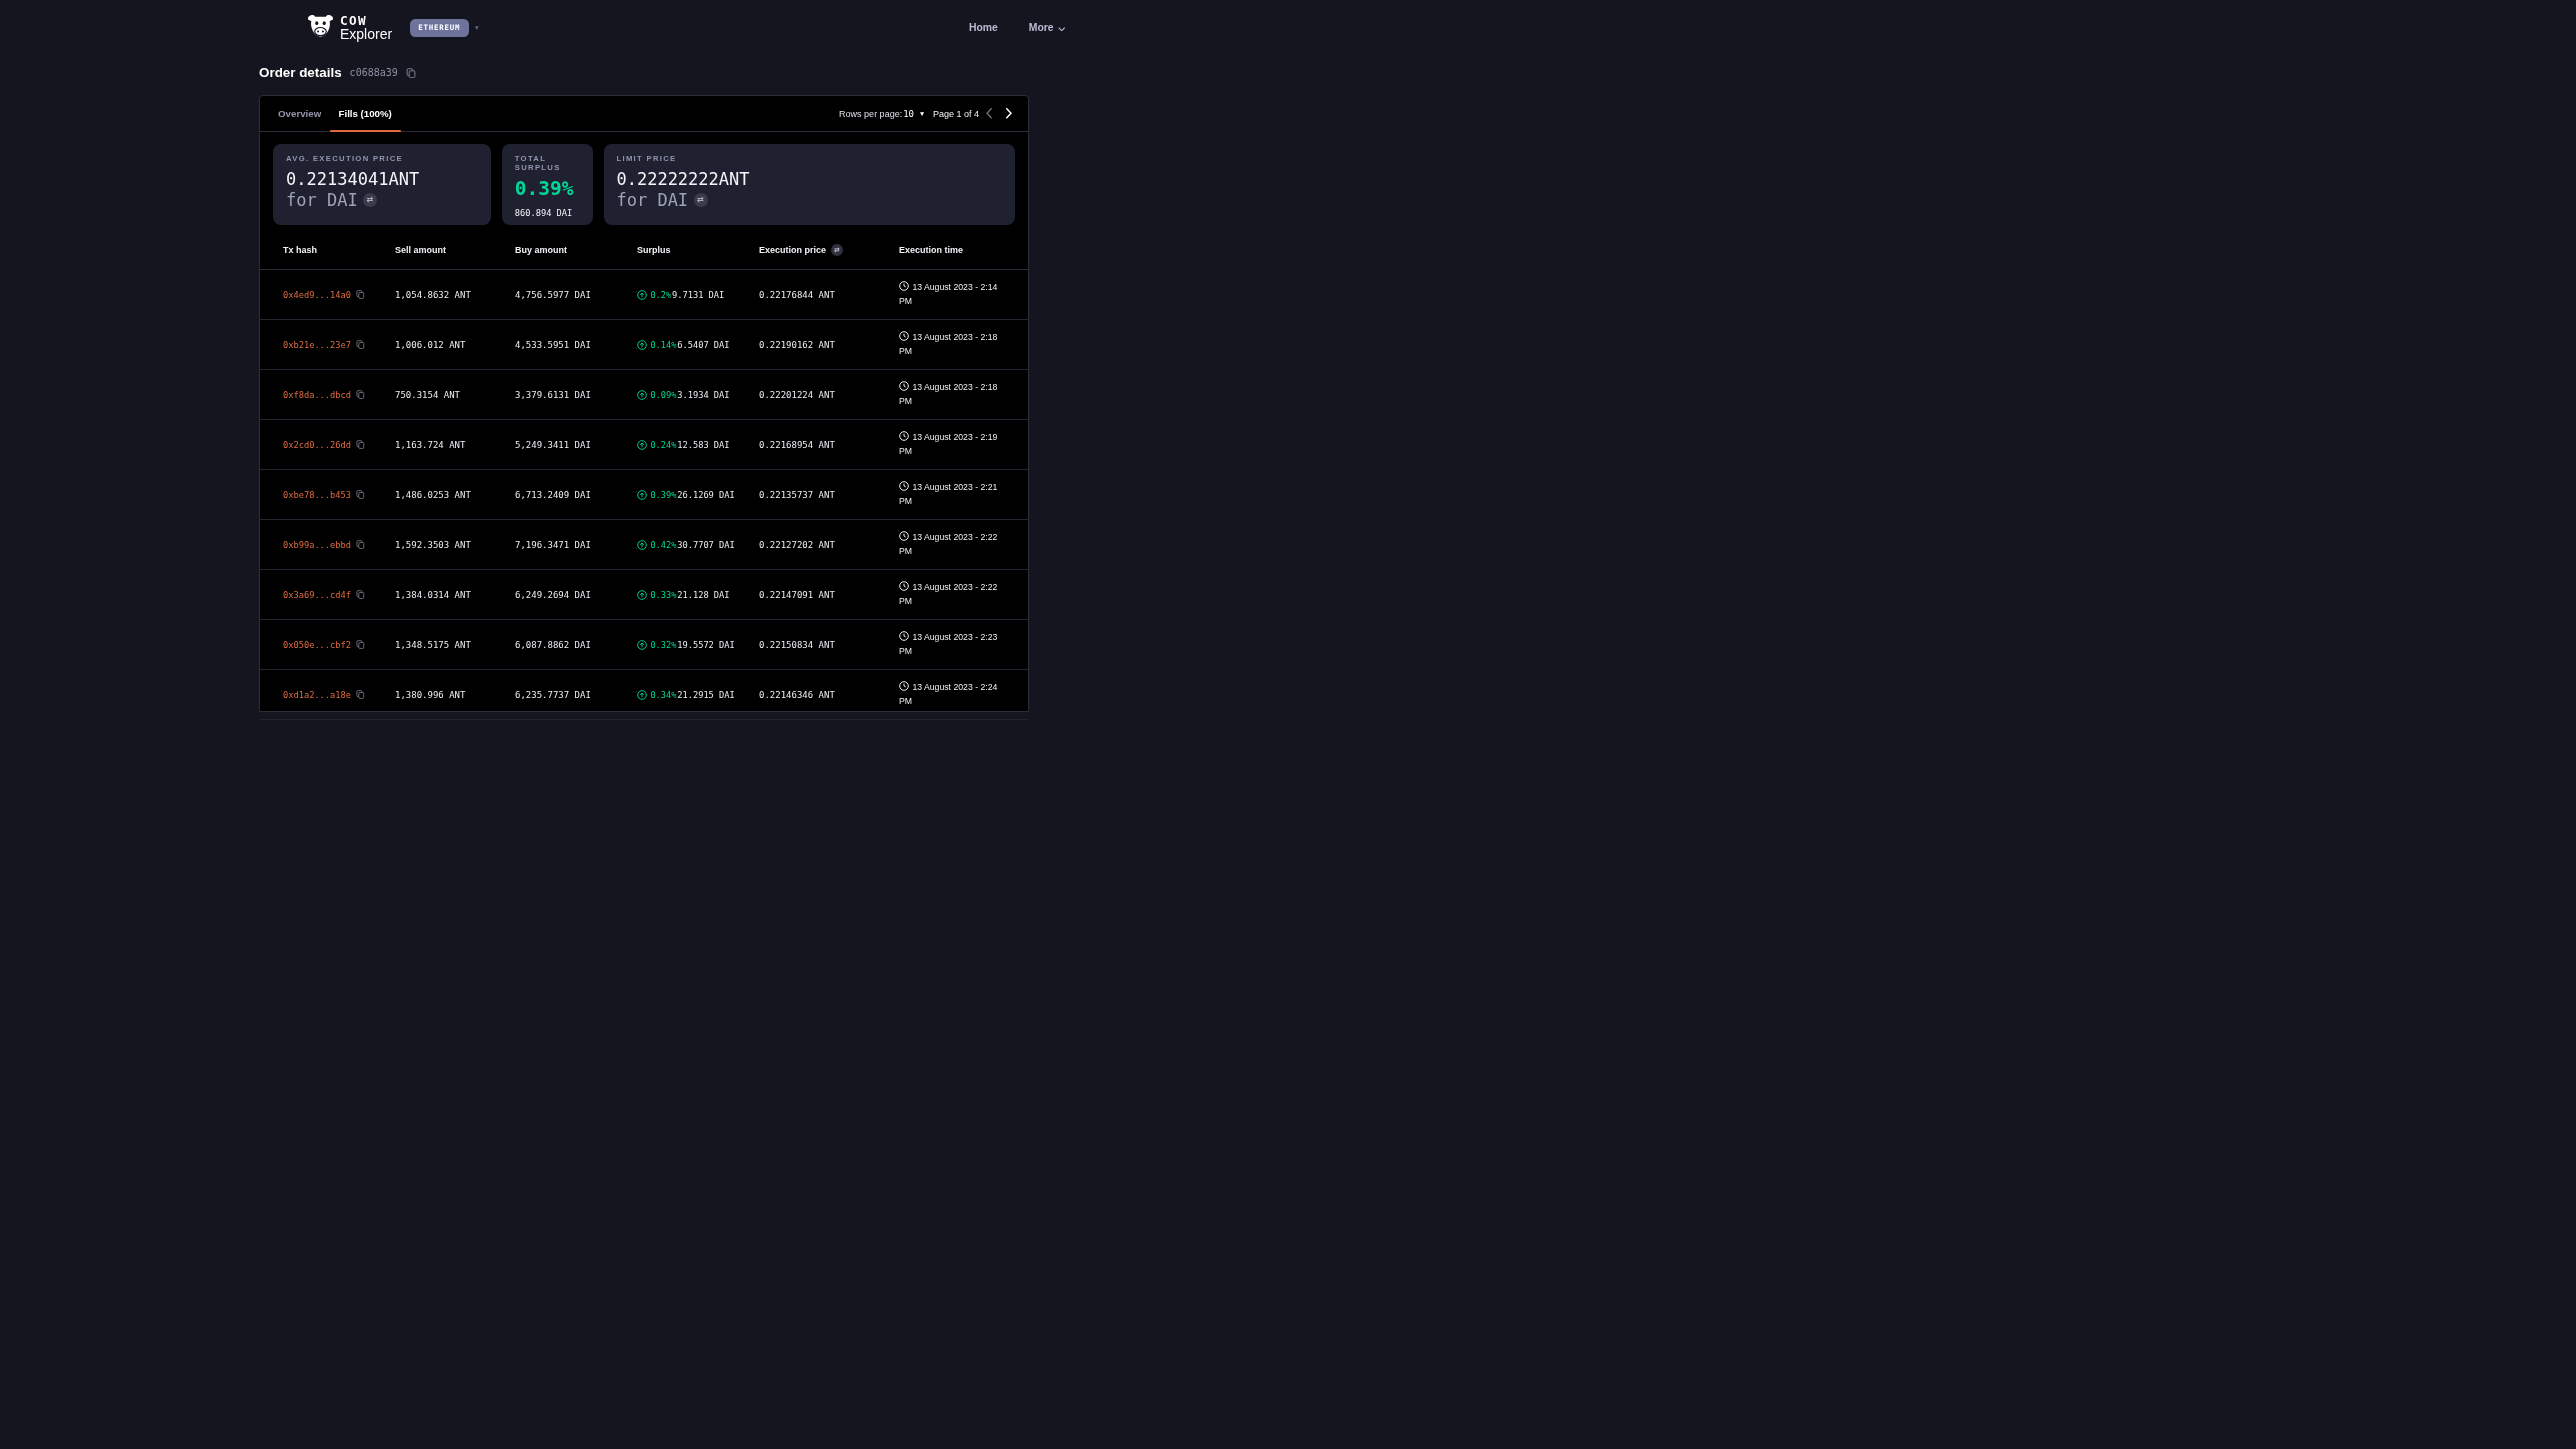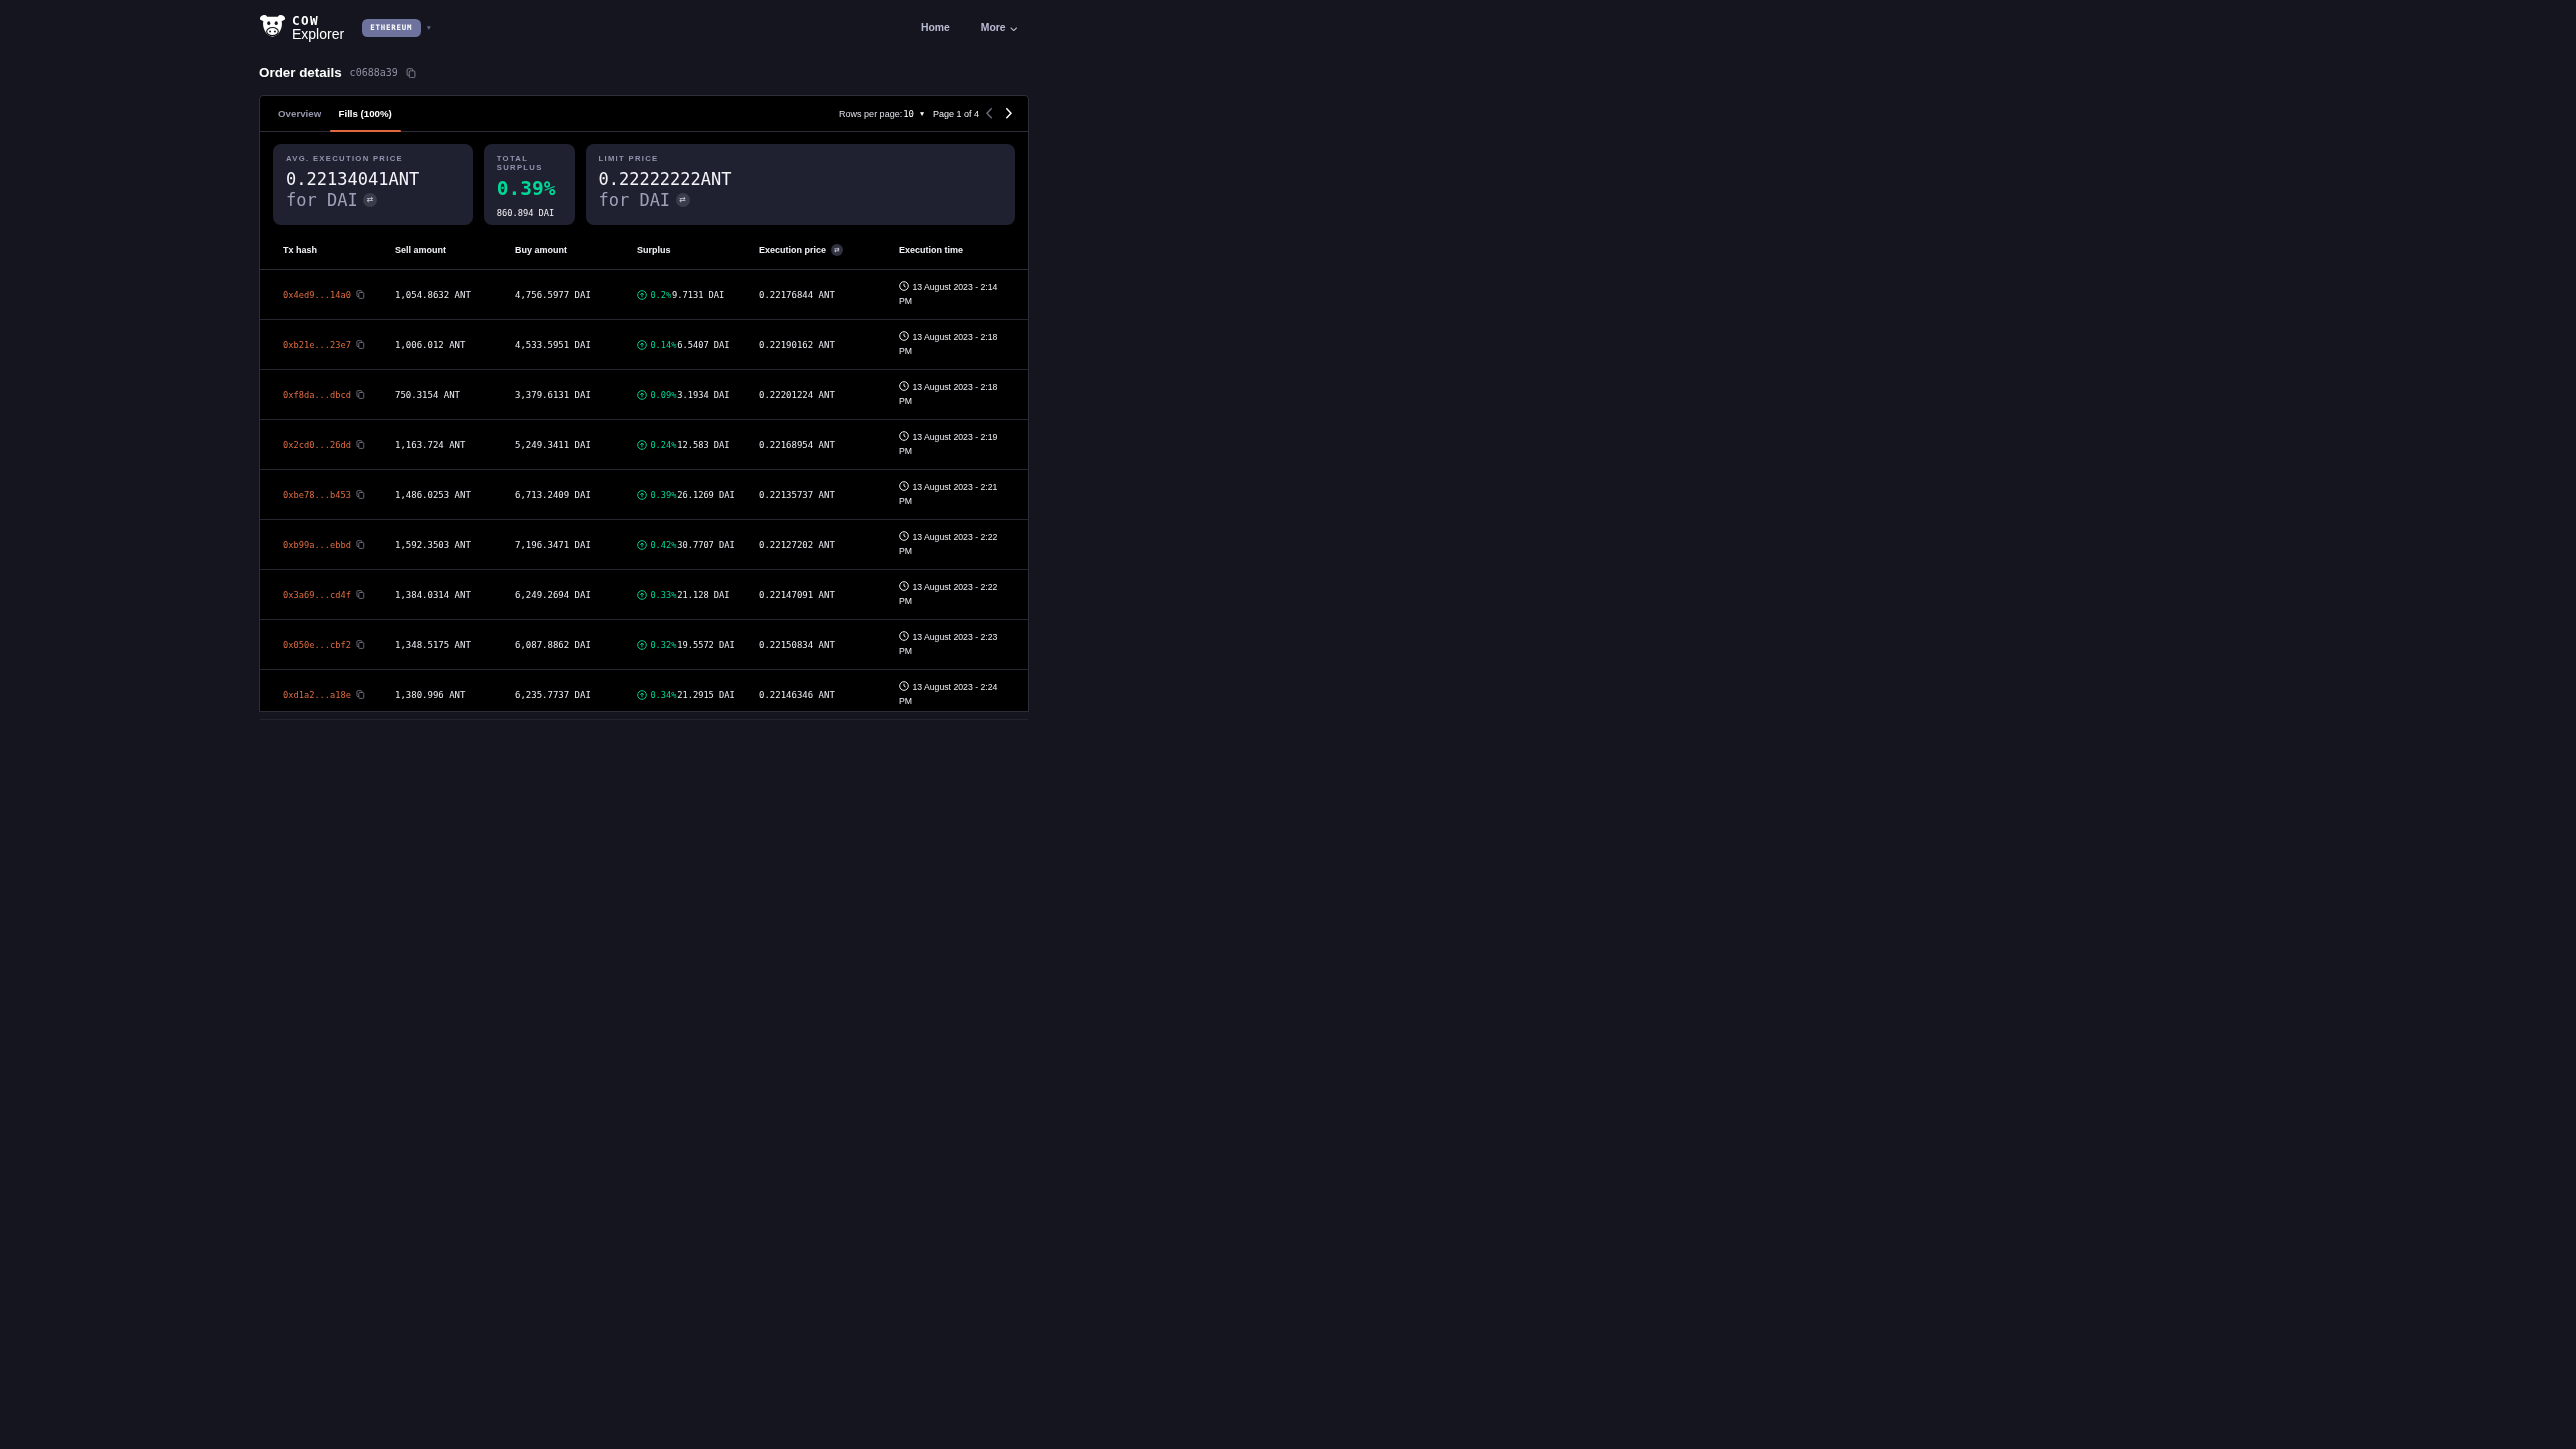--- a/index.html
+++ b/index.html
@@ -1,21 +1,21 @@
 <!DOCTYPE html>
 <html style="font-size:10.7px"><head>
 <meta charset="utf-8">
 <style>
   * { box-sizing: border-box; margin: 0; padding: 0; }
   html,body { width:1288px; height:725px; overflow:hidden; background:#14151E;
     font-family:"Liberation Sans", sans-serif; color:#EDEEF4; }
   .num { font-family:"DejaVu Sans Mono", monospace; }
 
   
-  .navbar { height:56px; display:flex; align-items:center; }
+  .navbar { height:56px; display:flex; align-items:center;margin-left:48px; }
   .nav-inner { width:770px; margin-left:259px; display:flex; align-items:center; }
   .logo { display:flex; align-items:center; gap:6px; cursor:pointer; }
   .logo-text { line-height:1.05; color:#fff; }
   .logo-line1 { font-weight:bold; font-size:12.7px; letter-spacing:1.3px; font-family:"DejaVu Sans Mono", monospace; }
   .logo-line2 { font-size:14px; color:#fff; }
   .net-badge { margin-left:17.4px; background:#6E739E; color:#fff; font-size:7.4px; font-weight:bold;
     letter-spacing:0.8px; padding:4.7px 8.7px; border-radius:5.4px; cursor:pointer; font-family:"DejaVu Sans Mono", monospace;}
   .net-caret { color:#60647E; font-size:6.7px; margin-left:4.7px; cursor:pointer; }
   .nav-links { margin-left:auto; display:flex; align-items:center; gap:31px; padding-right:12px; }
   .nav-link { color:#B9BBD4; font-size:10.4px; font-weight:600; cursor:pointer; display:flex; align-items:center; gap:4px;}
@@ -40,21 +40,21 @@
   .rpp-select { display:flex; align-items:center; gap:4.7px; cursor:pointer; color:#fff; }
   .rpp-caret { font-size:6.7px; color:#fff; }
   .page-indicator { margin-left:6.7px; color:#F2F3F8; }
   .pager-btn { background:none; border:none; cursor:pointer; display:inline-flex; padding:2.7px 5.4px; }
 
   
   .cards { display:flex; gap:10.7px; padding:11.4px 13.4px 6.7px; }
   .card { background:#1F2130; border-radius:8px; padding:10px 12.7px; height:81px; position:relative; }
   .card-label { font-size:7.7px; letter-spacing:1.3px; color:#9194AE; font-weight:600; }
   .card-filled { width:216px; }
-  .card-avg { width:200px; }
+  .card-avg { width:218px; }
   .card-surplus { width:91px; }
   .card-limit { flex:1; }
   .filled-content { display:flex; align-items:flex-start; gap:8.7px; margin-top:6.7px; }
   .filled-pct { font-size:22px; font-weight:bold; color:#00D897; font-family:"DejaVu Sans Mono", monospace; line-height:1;}
   .filled-detail { font-size:8.4px; line-height:1.45; color:#E8E9F0; padding-top:0.7px;}
   .filled-amount { font-weight:bold; color:#fff; font-size:9.4px; font-family:"DejaVu Sans Mono", monospace;}
   .filled-total { font-weight:bold; color:#fff; }
   .progress { position:absolute; left:12.7px; right:12.7px; bottom:11.4px; height:3.4px; border-radius:2px; background:#00D897; }
   .big-price { font-size:17px; color:#F5F6FA; margin-top:6px; line-height:1.25; font-family:"DejaVu Sans Mono", monospace;}
   .price-unit { font-size:17px; color:#9EA0B8; display:flex; align-items:center; gap:5.4px; font-family:"DejaVu Sans Mono", monospace;}

